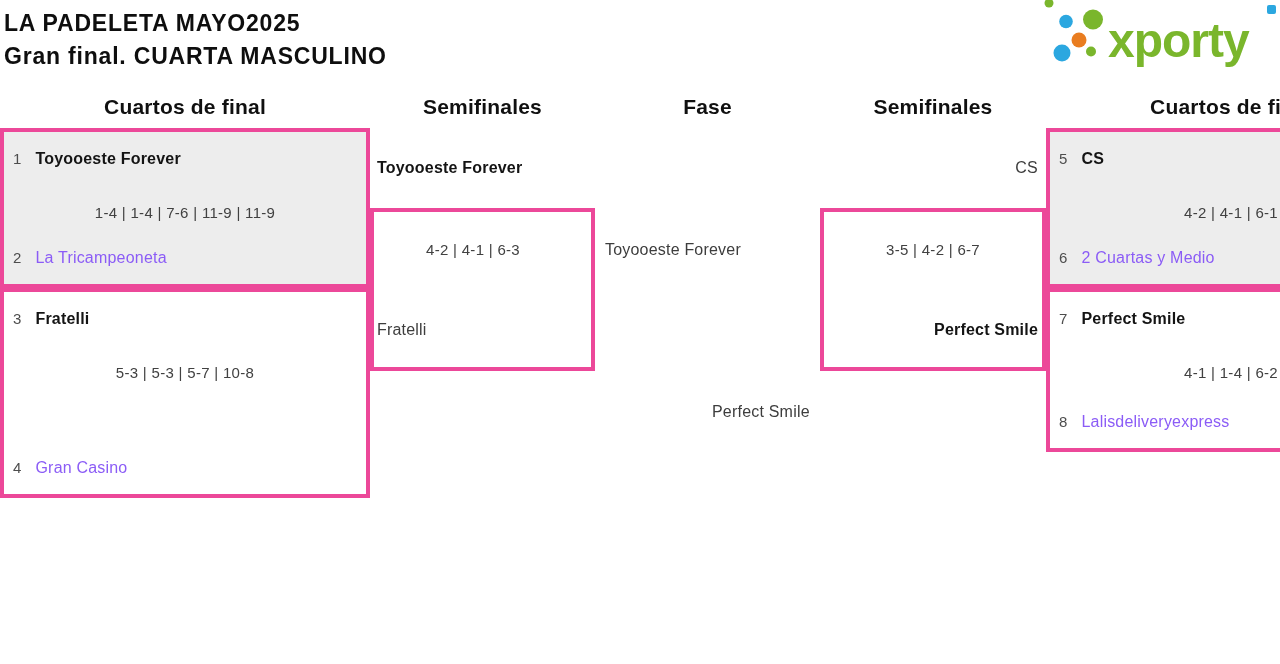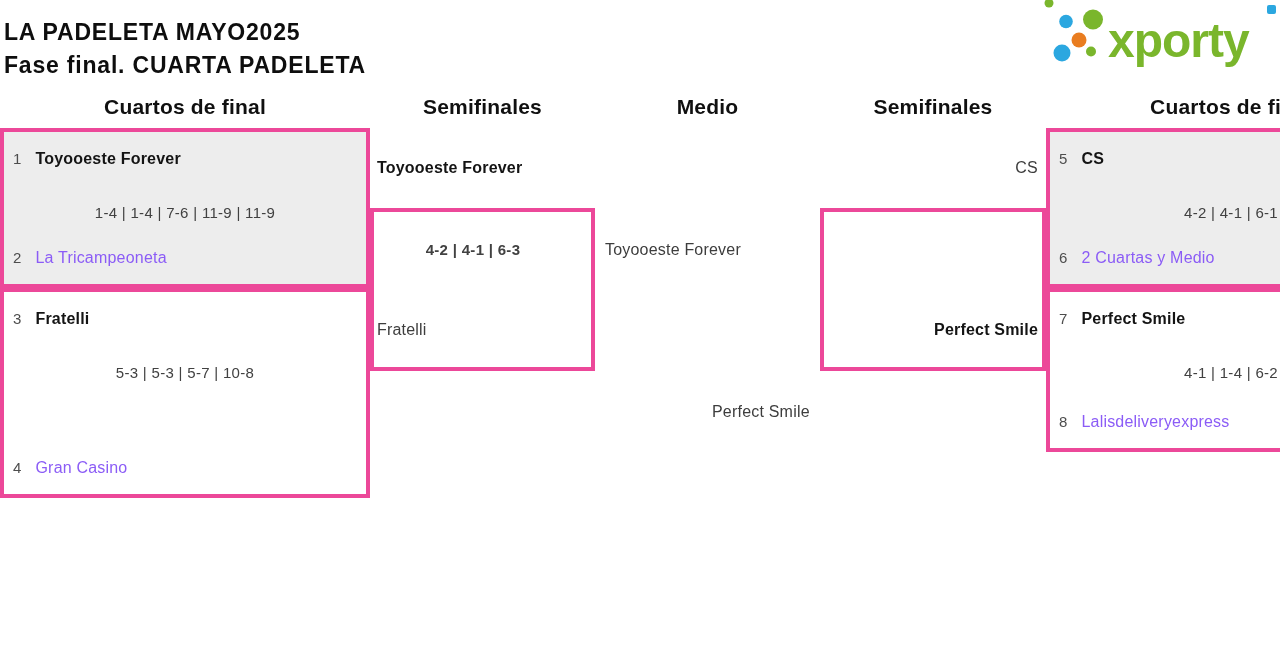--- a/index.html
+++ b/index.html
@@ -1,21 +1,21 @@
 <!DOCTYPE html>
 <html><head>
 <meta charset="utf-8">
 <style>
   * { margin:0; padding:0; box-sizing:border-box; }
   html,body { width:1280px; height:664px; background:#fff; }
   body { font-family:"Liberation Sans","DejaVu Sans",sans-serif; }
   .stage { position:relative; width:1280px; height:664px; overflow:hidden; background:#fff; }
 
   
-  .title { position:absolute; left:4px; top:16px; font-size:23px; line-height:33px;
+  .title { position:absolute; left:4px; top:7px; font-size:23px; line-height:33px;
            font-weight:700; color:#0e0e0e; letter-spacing:0.8px; }
 
   
   .logo { position:absolute; left:1042px; top:0; width:232px; height:70px; }
   .corner-mark { position:absolute; left:1267px; top:5px; width:9px; height:9px;
                  border-radius:2px; background:#2ba7e0; }
 
   
   .rh { position:absolute; top:96px; height:22px; line-height:22px; text-align:center;
         font-size:21px; font-weight:600; color:#101010; letter-spacing:0.2px; }
@@ -43,52 +43,52 @@
   .scoreline { position:absolute; left:0; right:0; top:70px; height:22px; line-height:22px;
                text-align:center; font-size:15px; color:#414141; letter-spacing:0.3px; }
 
   
   .float-name { position:absolute; height:22px; line-height:22px; font-size:16px;
                 color:#3d3d3d; letter-spacing:0.2px; white-space:nowrap; }
   .float-name.winner { font-weight:700; color:#141414; }
   .float-score { position:absolute; height:22px; line-height:22px; text-align:center;
                  font-size:15px; color:#414141; letter-spacing:0.3px; }
   .sf-l-name1 { left:377px; top:157px; }
-  .sf-l-score { left:370px; width:206px; top:239px;font-weight:bold; }
+  .sf-l-score { left:370px; width:206px; top:239px; }
   .sf-l-name2 { left:377px; top:319px; }
   .final-name1 { left:605px; top:239px; }
   .final-name2 { left:712px; top:401px; }
   .sf-r-name1 { left:820px; width:218px; top:157px; text-align:right; }
   .sf-r-score { left:820px; width:226px; top:239px; }
   .sf-r-name2 { left:820px; width:218px; top:319px; text-align:right; }
 </style>
 </head>
 <body>
 
 <div class="stage">
 
   <div class="title">
     <div>LA PADELETA MAYO2025</div>
-    <div>Fase final. CUARTA PADELETA</div>
+    <div>Gran final. CUARTA MASCULINO</div>
   </div>
 
   <svg class="logo" viewBox="0 0 232 70">
     <circle cx="7" cy="3" r="4.5" fill="#7ab62c"></circle>
     <circle cx="24" cy="21.5" r="6.8" fill="#2ba7e0"></circle>
     <circle cx="51" cy="19.5" r="10" fill="#7ab62c"></circle>
     <circle cx="37" cy="40" r="7.5" fill="#e97d20"></circle>
     <circle cx="20" cy="53" r="8.5" fill="#2ba7e0"></circle>
     <circle cx="49" cy="51.5" r="5" fill="#7ab62c"></circle>
     <text x="66" y="57" font-size="48" font-weight="bold" letter-spacing="-1" fill="#7ab62c">xporty</text>
   </svg>
   <div class="corner-mark"></div>
 
   <div class="rh rh1">Cuartos de final</div>
   <div class="rh rh2">Semifinales</div>
-  <div class="rh rh3">Medio</div>
+  <div class="rh rh3">Fase</div>
   <div class="rh rh4">Semifinales</div>
   <div class="rh rh5">Cuartos de final</div>
 
   <div class="box gray qf-l-top">
     <div class="row1">
       <span class="seed">1</span>
       <span class="team winner">Toyooeste Forever</span>
     </div>
     <div class="scoreline">1-4 | 1-4 | 7-6 | 11-9 | 11-9</div>
     <div class="row2">
@@ -112,20 +112,21 @@
   <div class="box sf-l"></div>
   <div class="float-name winner sf-l-name1">Toyooeste Forever</div>
   <div class="float-score sf-l-score">4-2 | 4-1 | 6-3</div>
   <div class="float-name sf-l-name2">Fratelli</div>
 
   <div class="float-name final-name1">Toyooeste Forever</div>
   <div class="float-name final-name2">Perfect Smile</div>
 
   <div class="box sf-r"></div>
   <div class="float-name sf-r-name1">CS</div>
+  <div class="float-score sf-r-score">3-5 | 4-2 | 6-7</div>
   <div class="float-name winner sf-r-name2">Perfect Smile</div>
 
   <div class="box gray qf-r-top">
     <div class="row1">
       <span class="seed">5</span>
       <span class="team winner">CS</span>
     </div>
     <div class="scoreline">4-2 | 4-1 | 6-1</div>
     <div class="row2">
       <span class="seed">6</span>

